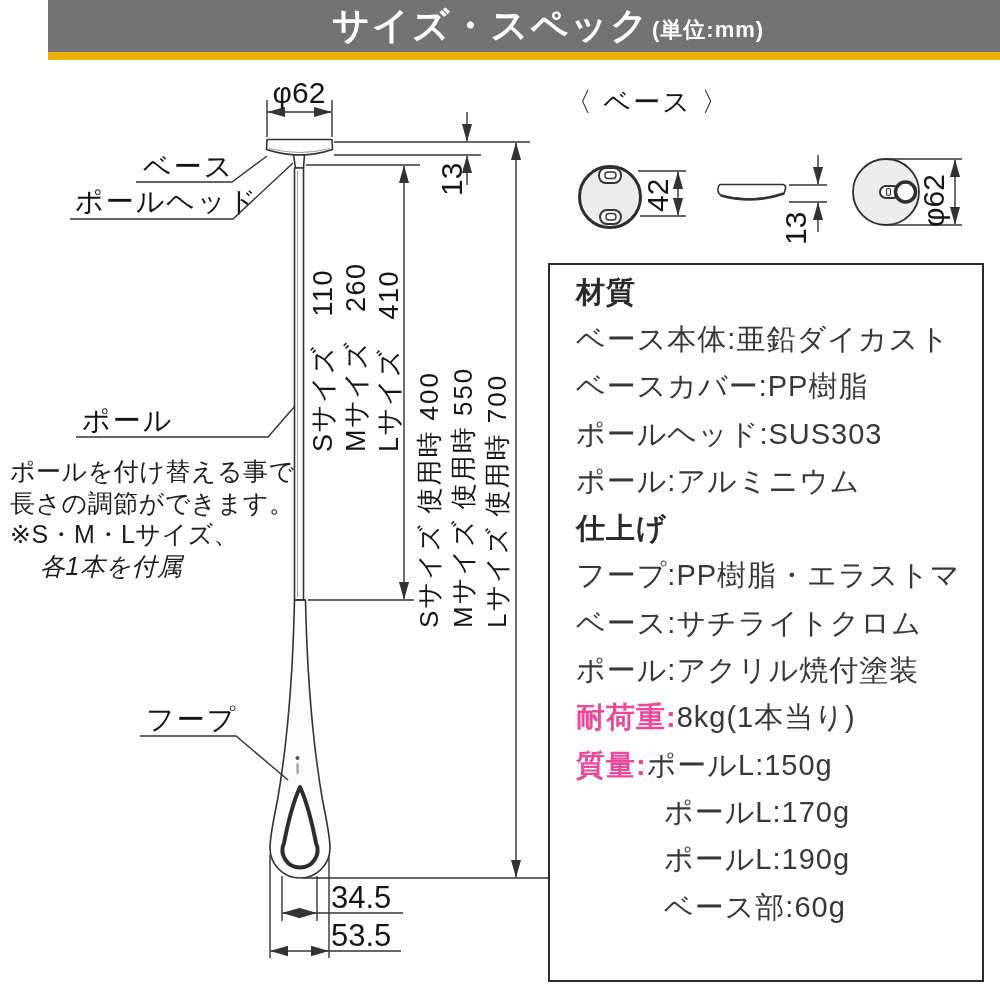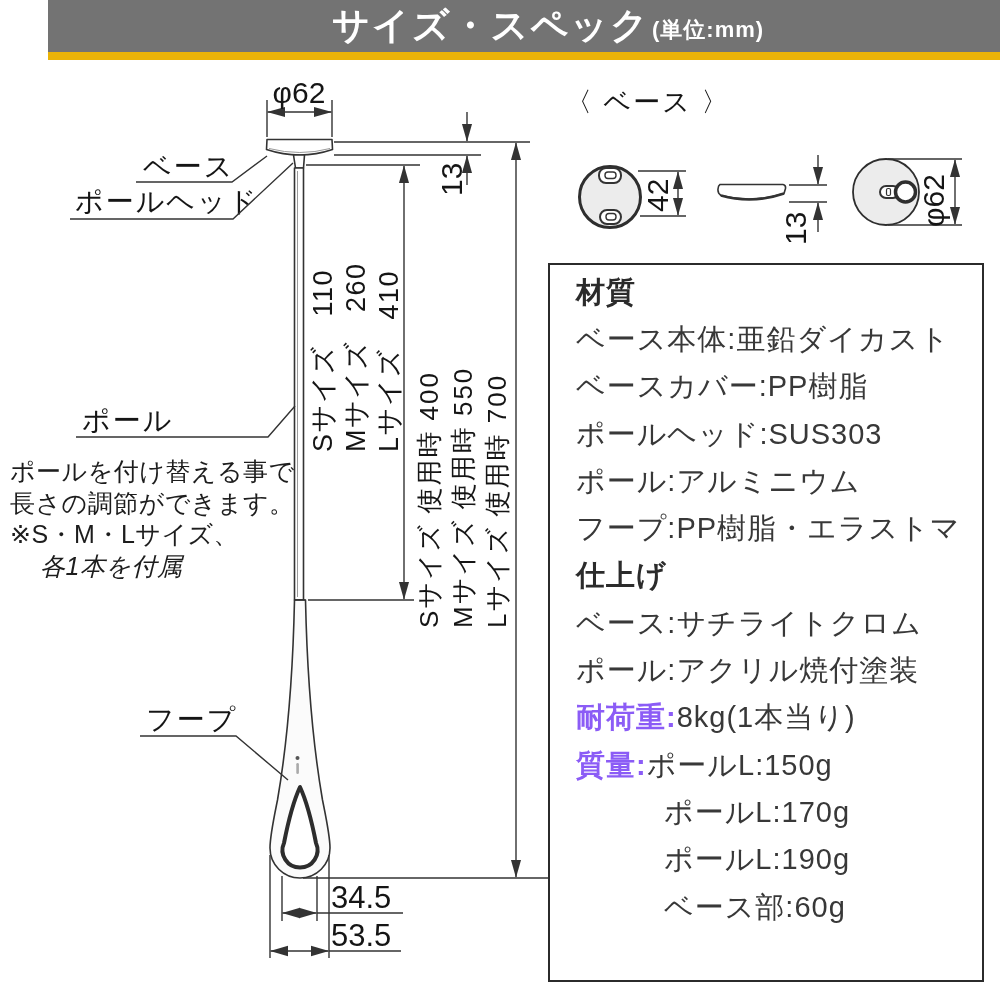--- a/index.html
+++ b/index.html
@@ -25,21 +25,21 @@
 
   
   .note{position:absolute;left:10px;top:456px;font-size:25px;line-height:31.5px;color:#1d1d1d;letter-spacing:0.5px;white-space:nowrap;}
   .note .ind{padding-left:30px;font-style:italic;}
 
   
   .spec{position:absolute;left:548px;top:263px;width:436px;height:719px;background:#fff;
         border:2.5px solid #2b2b2b;box-sizing:border-box;padding:4px 0 0 26px;color:#383838;}
   .spec-row{height:47.3px;display:flex;align-items:center;font-size:29px;letter-spacing:1px;white-space:nowrap;}
   .spec-row.head{font-weight:bold;color:#2b2b2b;}
-  .spec-row .bl{font-weight:bold;color:#8b5cf6;}
+  .spec-row .bl{font-weight:bold;color:#ec4899;}
   .spec-row.ind1{padding-left:118px;}
   .spec-row.ind2{padding-left:88px;}
 </style>
 </head>
 <body>
 
 <div id="stage">
 
   <div class="hdr">
     <span class="t">サイズ・スペック</span>
@@ -164,22 +164,22 @@
     <div>※S・M・Lサイズ、</div>
     <div class="ind">各1本を付属</div>
   </div>
 
   <div class="spec">
     <div class="spec-row head">材質</div>
     <div class="spec-row">ベース本体:亜鉛ダイカスト</div>
     <div class="spec-row">ベースカバー:PP樹脂</div>
     <div class="spec-row">ポールヘッド:SUS303</div>
     <div class="spec-row">ポール:アルミニウム</div>
+    <div class="spec-row head">仕上げ</div>
     <div class="spec-row">フープ:PP樹脂・エラストマ</div>
-    <div class="spec-row head">仕上げ</div>
     <div class="spec-row">ベース:サチライトクロム</div>
     <div class="spec-row">ポール:アクリル焼付塗装</div>
     <div class="spec-row">
       <span class="bl">耐荷重:</span>
       <span>8kg(1本当り)</span>
     </div>
     <div class="spec-row">
       <span class="bl">質量:</span>
       <span>ポールL:150g</span>
     </div>

